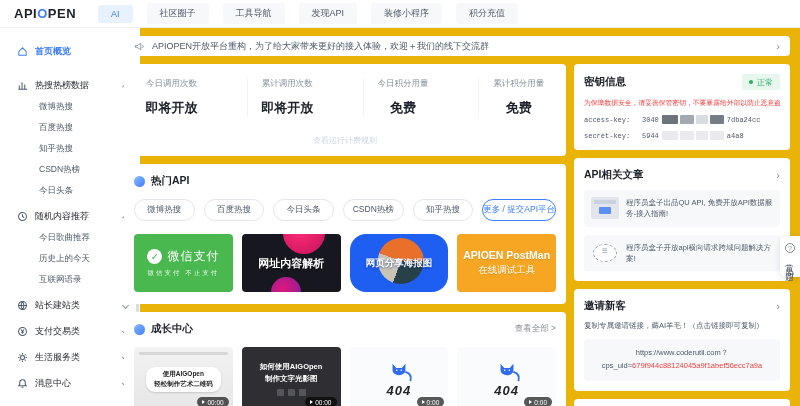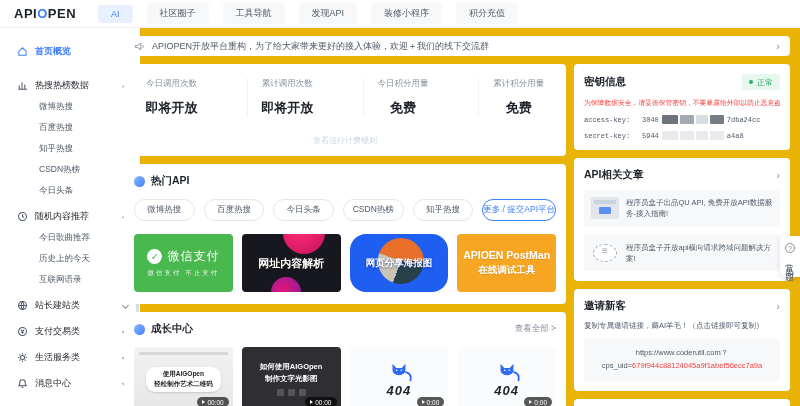--- a/index.html
+++ b/index.html
@@ -68,21 +68,21 @@
   .wx-sub { margin-top:4px; color:rgba(255,255,255,.85); font-size:6.5px; letter-spacing:2px; }
   .bn-dark { background:#17171f; }
   .bn-dark .blob1 { position:absolute; width:42px; height:42px; border-radius:50%; background:radial-gradient(circle at 40% 40%,#ff2d75,#c4125a); top:-22px; left:42%; }
   .bn-dark .blob2 { position:absolute; width:30px; height:30px; border-radius:50%; background:radial-gradient(circle at 40% 40%,#e0177a,#7b1fa2); bottom:-15px; left:30%; }
   .bn-dark .bt { position:relative; color:#fff; font-weight:bold; font-size:11px; text-shadow:0 1px 2px rgba(0,0,0,.5); }
   .bn-blue { background:#1e5ef0;border-radius:16px; }
   .bn-blue .photo { position:absolute; width:46px; height:46px; border-radius:50%; top:4px; left:50%; transform:translateX(-46%); background:conic-gradient(#e8702a 0 90deg,#27404a 90deg 200deg,#c9c4b6 200deg 290deg,#e8702a 290deg); }
   .bn-blue .bt { position:relative; color:#fff; font-weight:bold; font-size:9.5px; text-shadow:0 1px 2px rgba(0,30,120,.6); }
   .bn-orange { background:#f6a623; }
   .bn-orange .l1 { color:#fff; font-weight:bold; font-size:10.5px; text-shadow:0 1px 0 rgba(0,0,0,.12); }
-  .bn-orange .l2 { color:#fff; font-weight:bold; font-size:9.5px; margin-top:3px; text-shadow:0 1px 0 rgba(0,0,0,.12); }
+  .bn-orange .l2 { color:#fff; font-weight:normal; font-size:9.5px; margin-top:3px; text-shadow:0 1px 0 rgba(0,0,0,.12); }
 
   
   .growth-card { padding:10px 10px 12px 10px; }
   .videos { display:flex; gap:9px; margin-top:11px; }
   .vid { flex:1; height:64px; border-radius:4px; position:relative; overflow:hidden; cursor:pointer; display:flex; flex-direction:column; align-items:center; justify-content:center; }
   .vid .dur { position:absolute; right:4px; bottom:4px; background:rgba(0,0,0,.65); color:#fff; font-size:6.5px; border-radius:6px; padding:1.5px 5px; display:flex; align-items:center; gap:2px; }
   .vid .dur::before { content:""; width:0; height:0; border-left:3.5px solid #fff; border-top:2.5px solid transparent; border-bottom:2.5px solid transparent; }
   .vid-light { background:linear-gradient(#f2f2f2,#e6e6e6); }
   .vid-light::before { content:""; position:absolute; inset:5px 5px auto 5px; height:3px; background:#d7d7d7; border-radius:1px; }
   .vid-light .pillcap { background:#fff; border-radius:9px; padding:3px 8px; text-align:center; box-shadow:0 1px 2px rgba(0,0,0,.15); }

